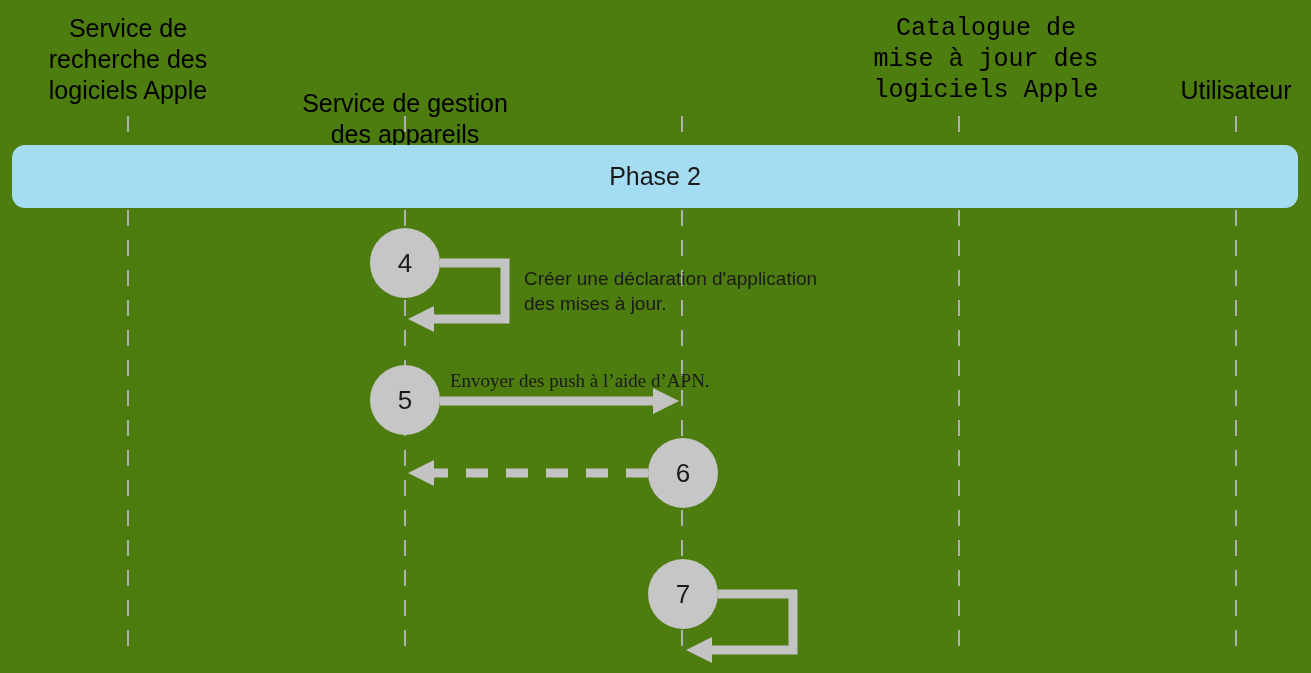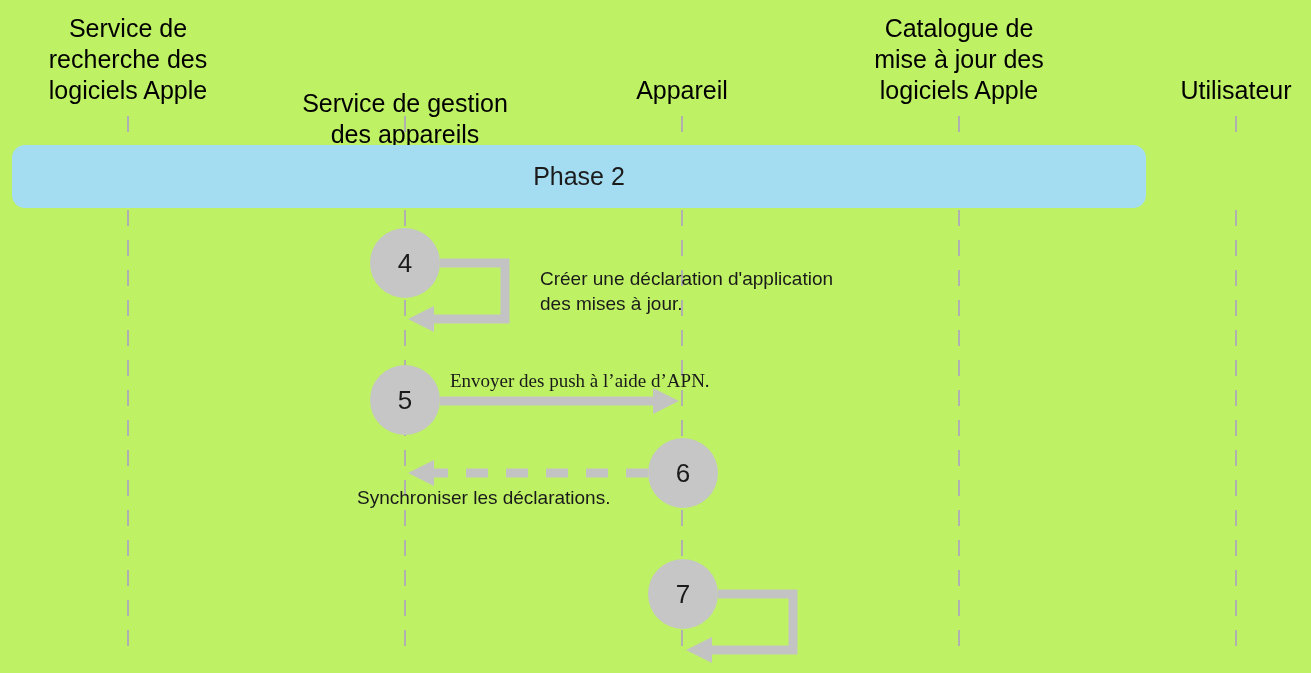--- a/index.html
+++ b/index.html
@@ -10,21 +10,21 @@
   }
   body {
     font-family: "Liberation Sans", sans-serif;
     color: #000000;
     -webkit-font-smoothing: antialiased;
   }
   #diagram {
     position: relative;
     width: 1311px;
     height: 673px;
-    background: #bef264;
+    background: #4d7c0f;
     overflow: hidden;
   }
   #svg-layer {
     position: absolute;
     left: 0;
     top: 0;
     width: 1311px;
     height: 673px;
   }
   .lane-header {
@@ -100,43 +100,41 @@
         <path d="M 718 594 L 793 594 L 793 650 L 712 650" fill="none" stroke="#c3c3c3" stroke-width="9" stroke-linecap="butt" stroke-linejoin="miter"></path>
         <polygon points="686,650 712,637 712,663" fill="#c3c3c3"></polygon>
       </g>
   </svg>
 
   <div class="lane-header" style="left: 128px; color: rgb(0, 0, 0); top: 13px; width: 280px;">Service de
 recherche des
 logiciels Apple</div>
   <div class="lane-header" style="left: 405px; color: rgb(0, 0, 0); top: 44px; width: 280px; margin-top: 44px;">Service de gestion
 des appareils</div>
-  <div class="lane-header" style="left: 682px; color: rgb(0, 0, 0); top: 75px; width: 280px;">Appareil</div>
-  <div class="lane-header" style="left: 959px; color: rgb(0, 0, 0); top: 13px; width: 280px;">Catalogue de
+  <div class="lane-header" style="left: 986px; color: rgb(0, 0, 0); top: 13px; width: 280px; font-family: Liberation Mono, monospace;">Catalogue de
 mise à jour des
 logiciels Apple</div>
   <div class="lane-header" style="left: 1236px; color: rgb(0, 0, 0); top: 75px; width: 280px;">Utilisateur</div>
 
-  <div class="phase-banner" style="left: 12px; top: 145px; width: 1134px; height: 63px; background: rgb(164, 220, 242);">
+  <div class="phase-banner" style="left: 12px; top: 145px; width: 1286px; height: 63px; background: rgb(164, 220, 242);">
     <span class="phase-banner-label">Phase 2</span>
   </div>
 
   <div class="step-circle" style="left: 370px; top: 228px; width: 70px; height: 70px; background: rgb(198, 198, 198);">
     <span class="step-circle-label" style="color: rgb(26, 26, 26);">4</span>
   </div>
-  <div class="msg-label" style="left: 524px; top: 266px; color: rgb(26, 26, 26); margin-left: 16px;">Créer une déclaration d'application
+  <div class="msg-label" style="left: 524px; top: 266px; color: rgb(26, 26, 26);">Créer une déclaration d'application
 des mises à jour.</div>
 
   <div class="step-circle" style="left: 370px; top: 365px; width: 70px; height: 70px; background: rgb(198, 198, 198);">
     <span class="step-circle-label" style="color: rgb(26, 26, 26);">5</span>
   </div>
   <div class="msg-label" style="left: 450px; top: 368px; color: rgb(26, 26, 26); font-family: Liberation Serif, serif;">Envoyer des push à l’aide d’APN.</div>
 
   <div class="step-circle" style="left: 648px; top: 438px; width: 70px; height: 70px; background: rgb(198, 198, 198);">
     <span class="step-circle-label" style="color: rgb(26, 26, 26);">6</span>
   </div>
-  <div class="msg-label" style="left: 357px; top: 485px; color: rgb(26, 26, 26);">Synchroniser les déclarations.</div>
 
   <div class="step-circle" style="left: 648px; top: 559px; width: 70px; height: 70px; background: rgb(198, 198, 198);">
     <span class="step-circle-label" style="color: rgb(26, 26, 26);">7</span>
   </div>
 
 </div>
 
 </body></html>

